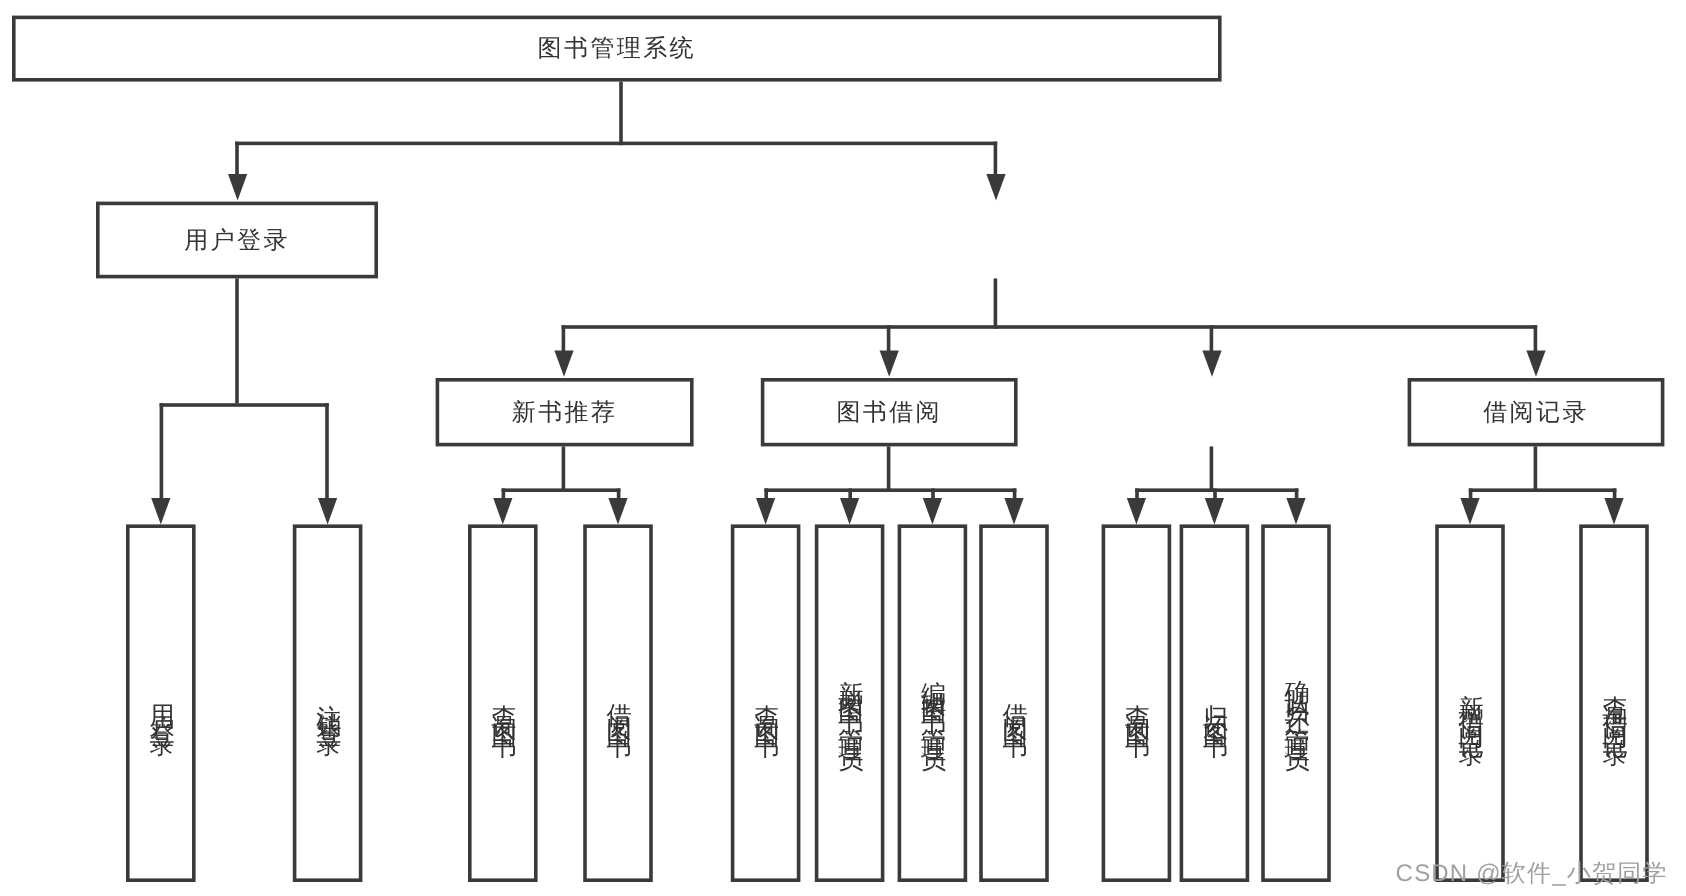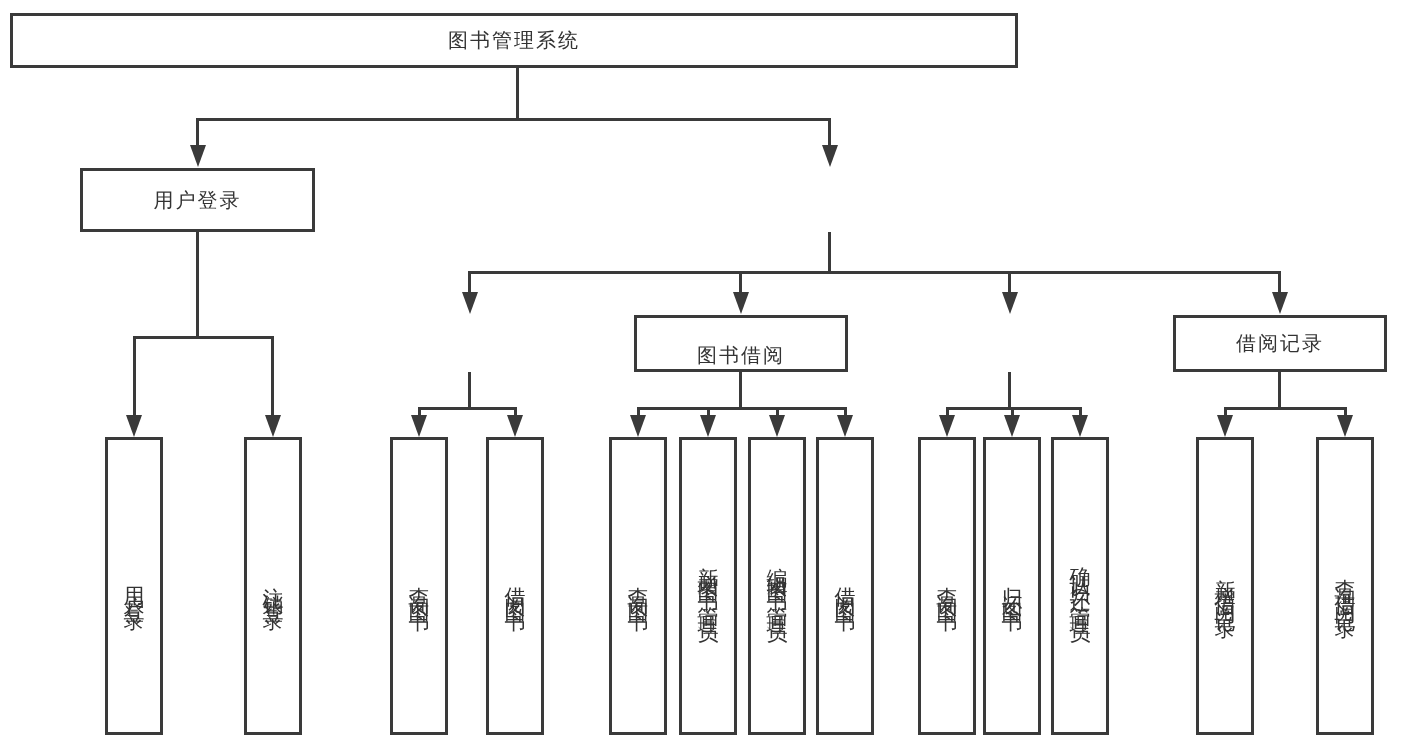--- a/index.html
+++ b/index.html
@@ -93,21 +93,24 @@
   <div class="line" style="left:468px; top:271px; width:813px; height:3px;"></div>
   <div class="line" style="left:468px; top:271px; width:3px; height:24px;"></div>
   <div class="line" style="left:739px; top:271px; width:3px; height:24px;"></div>
   <div class="line" style="left:1008px; top:271px; width:3px; height:24px;"></div>
   <div class="line" style="left:1278px; top:271px; width:3px; height:24px;"></div>
   <div class="arrow" style="left:462px; top:292px;"></div>
   <div class="arrow" style="left:733px; top:292px;"></div>
   <div class="arrow" style="left:1002px; top:292px;"></div>
   <div class="arrow" style="left:1272px; top:292px;"></div>
 
-  <div class="node h" style="left:634px; top:315px; width:214px; height:57px;align-items:flex-end;">
+  <div class="node h" style="left:363px; top:315px; width:215px; height:57px;">
+    <span>新书推荐</span>
+  </div>
+  <div class="node h" style="left:634px; top:315px; width:214px; height:57px;">
     <span>图书借阅</span>
   </div>
   <div class="node h" style="left:1173px; top:315px; width:214px; height:57px;">
     <span>借阅记录</span>
   </div>
 
   <div class="line" style="left:468px; top:372px; width:3px; height:37px;"></div>
   <div class="line" style="left:418px; top:407px; width:99px; height:3px;"></div>
   <div class="line" style="left:418px; top:407px; width:3px; height:12px;"></div>
   <div class="line" style="left:514px; top:407px; width:3px; height:12px;"></div>
@@ -178,14 +181,15 @@
     <span>确认归还（管理员）</span>
   </div>
 
   <div class="node v" style="left:1196px; top:437px; width:58px; height:298px;">
     <span>新增借阅记录</span>
   </div>
   <div class="node v" style="left:1316px; top:437px; width:58px; height:298px;">
     <span>查询借阅记录</span>
   </div>
 
+  <div class="watermark">CSDN @软件_小贺同学</div>
 
 </div>
 
 </body></html>

